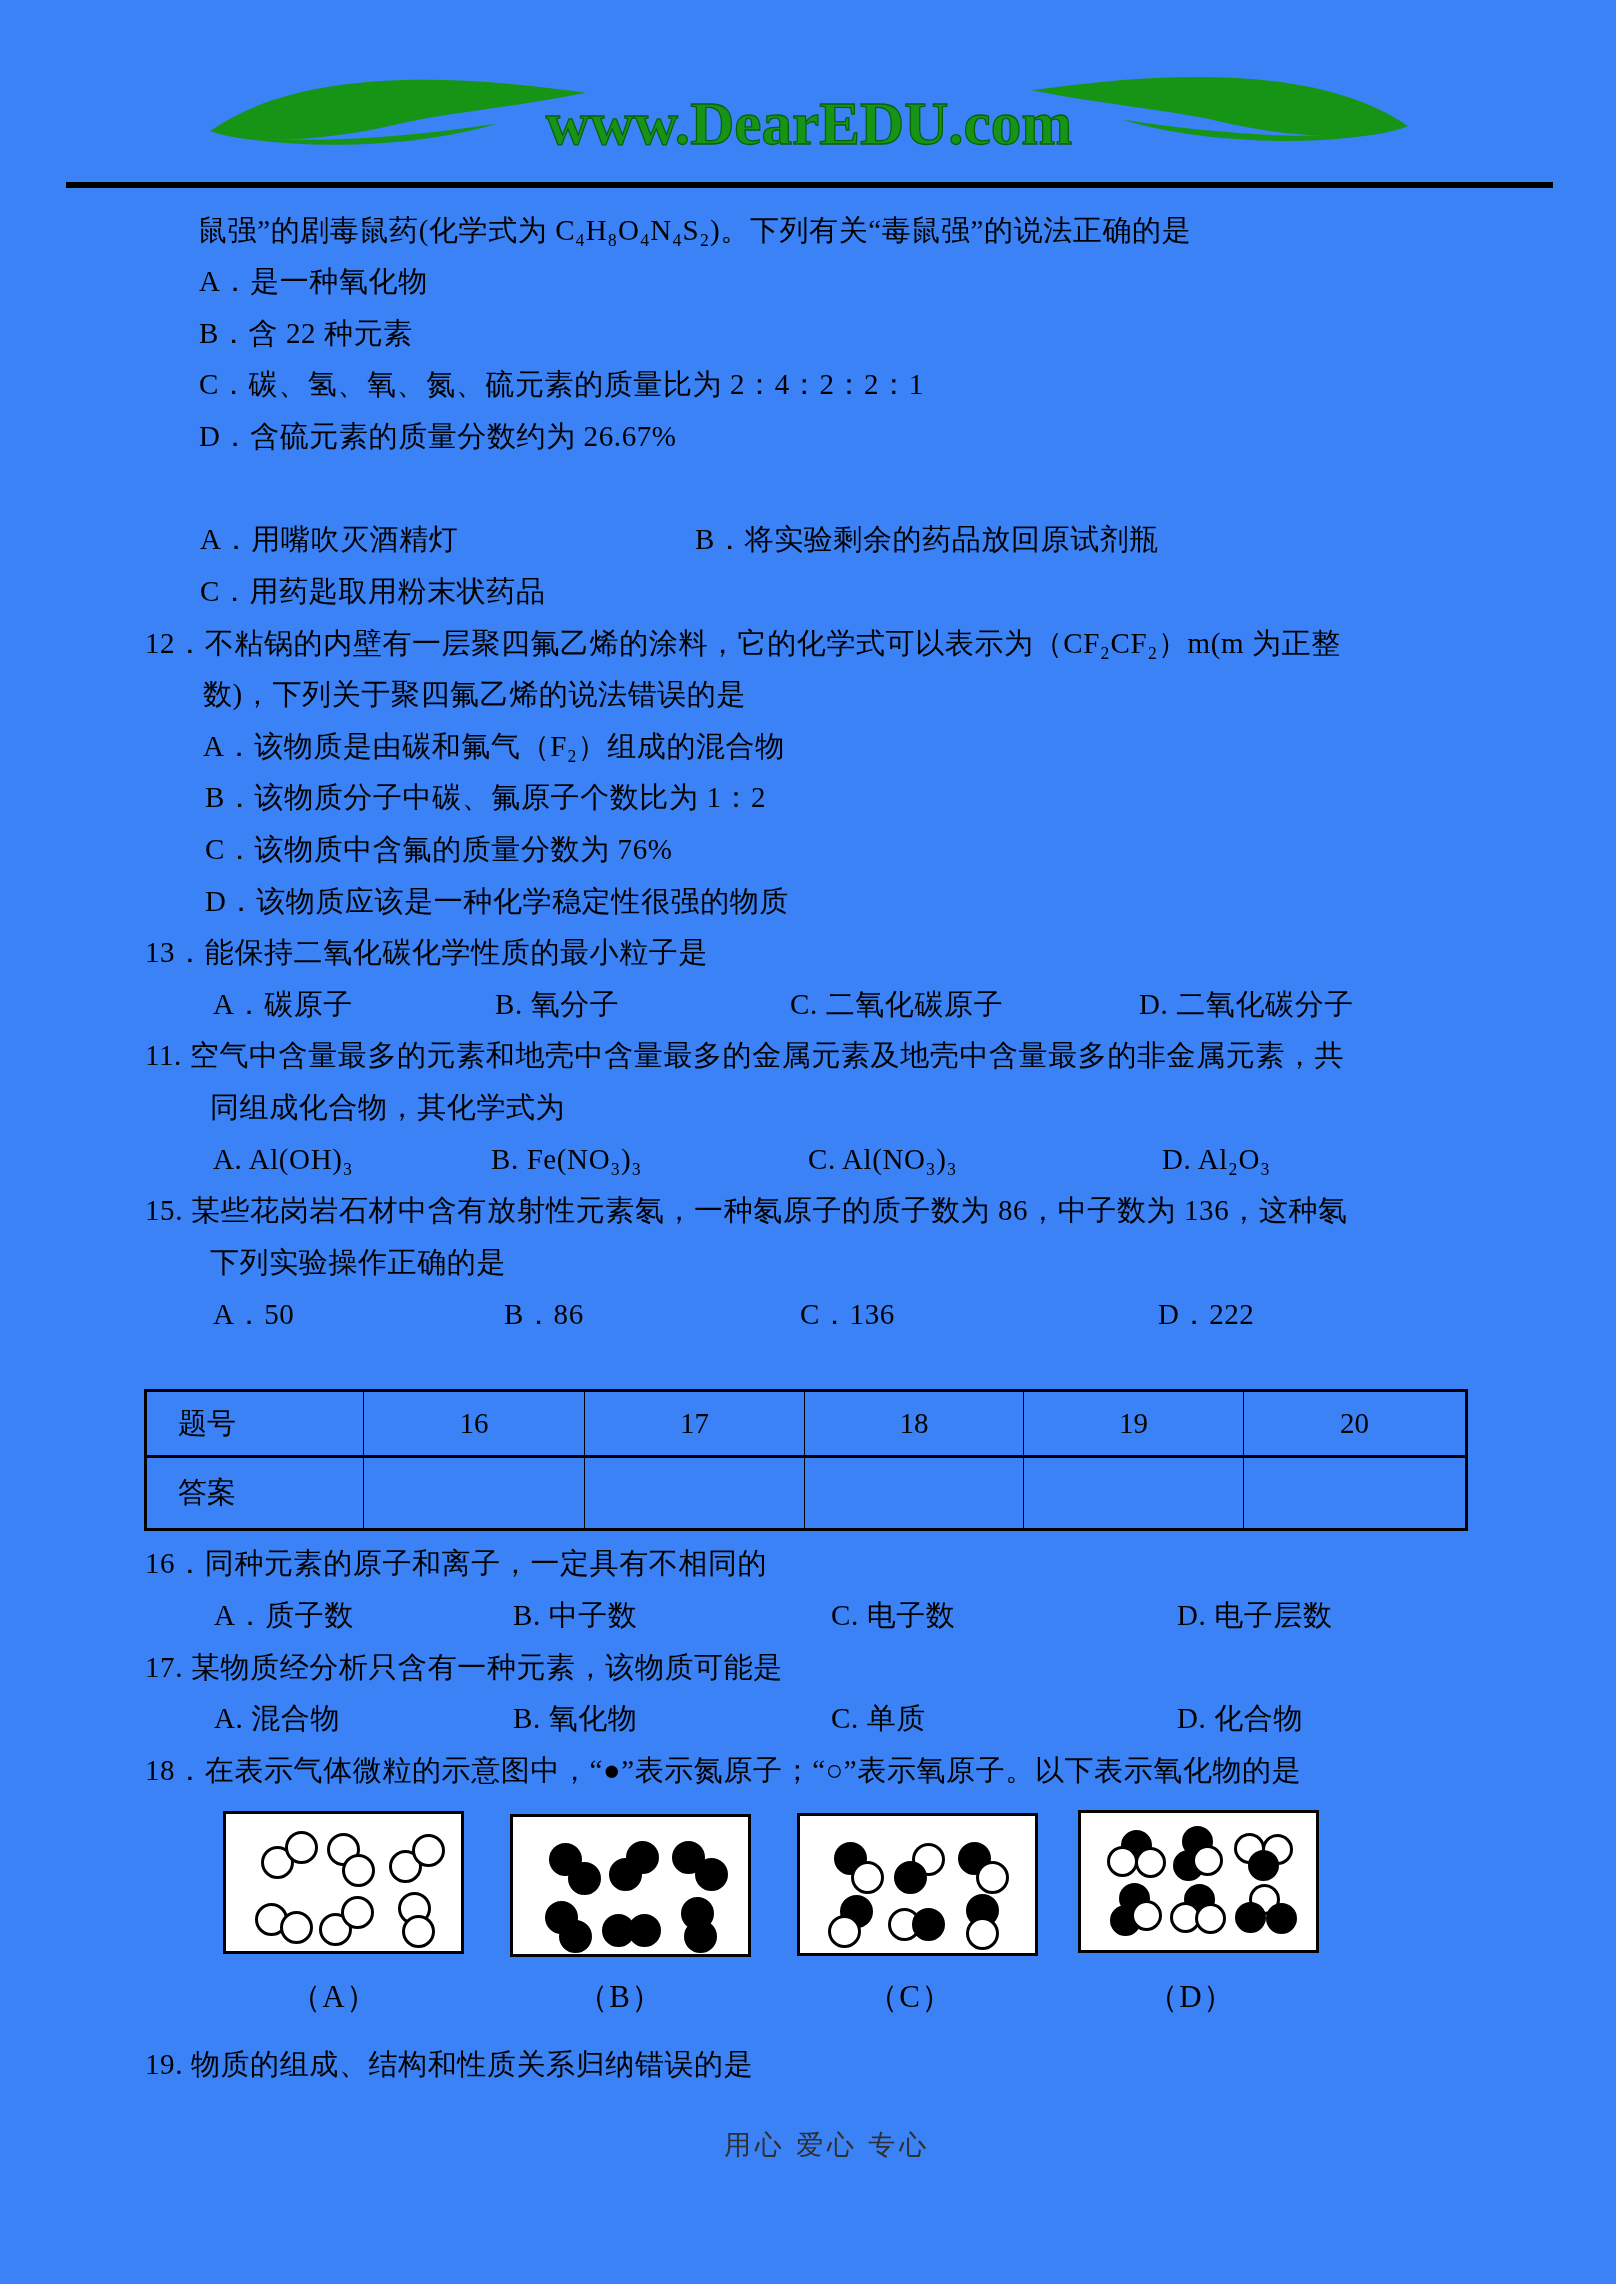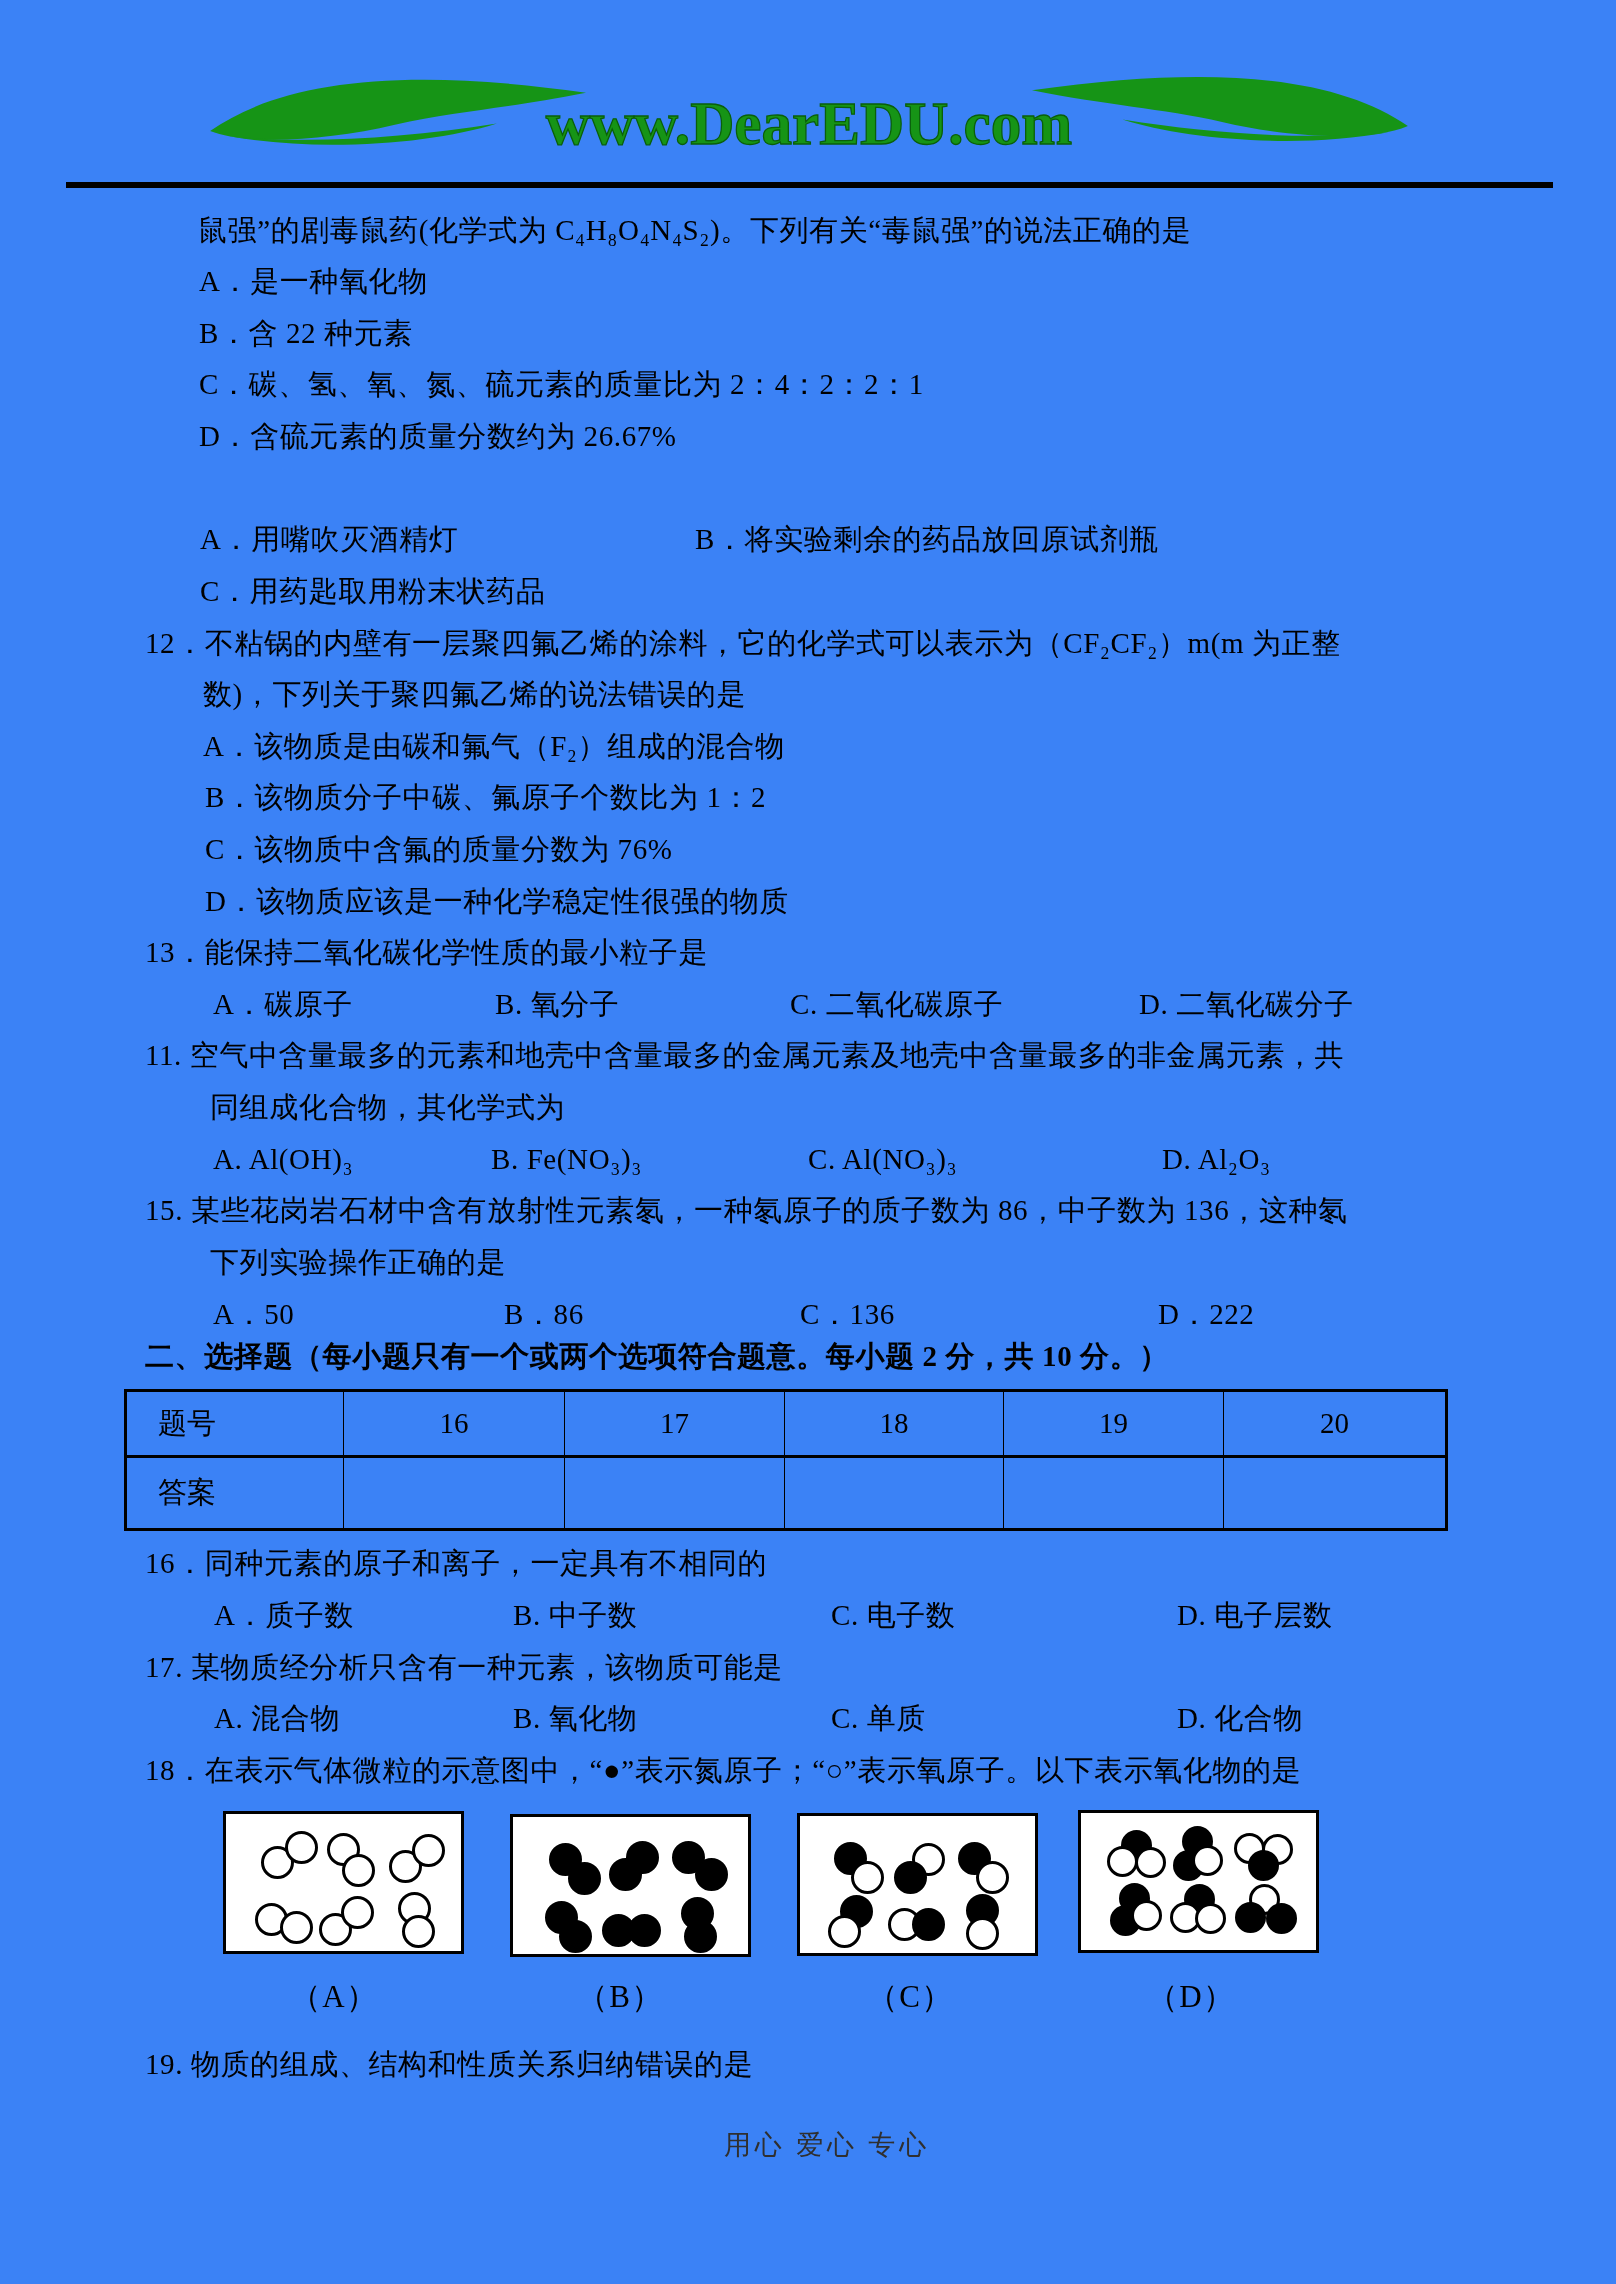--- a/index.html
+++ b/index.html
@@ -16,21 +16,21 @@
     font-size:29px;
     line-height:37px;
     white-space:pre;
     letter-spacing:0.6px;
   }
   .bold{font-weight:bold;}
   
   .logo-wrap{position:absolute;left:191px;top:62px;width:1236px;height:112px;}
   .header-rule{position:absolute;left:66px;top:182px;width:1487px;height:5.7px;background:#000;}
   
-  .tbl-wrap{position:absolute;left:124px;top:1389px;}
+  .tbl-wrap{position:absolute;left:144px;top:1389px;}
   table.anstbl{border-collapse:collapse;table-layout:fixed;border:3.2px solid #000;}
   table.anstbl td{
     border:1.9px solid #000;
     font-size:29px;
     text-align:center;
     vertical-align:middle;
     padding:0;
   }
   table.anstbl tr.r1 td{height:63px;border-bottom:3.2px solid #000;}
   table.anstbl tr.r2 td{height:70px;}
@@ -96,21 +96,20 @@
   <div class="ln" style="left:808px;top:1141px">C. Al(NO₃)₃</div>
   <div class="ln" style="left:1162px;top:1141px">D. Al₂O₃</div>
 
   <div class="ln" style="left:145px;top:1192px">15. 某些花岗岩石材中含有放射性元素氡，一种氡原子的质子数为 86，中子数为 136，这种氡</div>
   <div class="ln" style="left:210px;top:1244px">下列实验操作正确的是</div>
   <div class="ln" style="left:213px;top:1296px">A．50</div>
   <div class="ln" style="left:504px;top:1296px">B．86</div>
   <div class="ln" style="left:800px;top:1296px">C．136</div>
   <div class="ln" style="left:1158px;top:1296px">D．222</div>
 
-  <div class="ln bold" style="left:145px;top:1338px">二、选择题（每小题只有一个或两个选项符合题意。每小题 2 分，共 10 分。）</div>
 
   <div class="tbl-wrap">
     <table class="anstbl">
       <colgroup>
         <col style="width:218px">
           <col style="width:221px">
           <col style="width:220px">
         <col style="width:219px">
           <col style="width:220px">
           <col style="width:223px">

